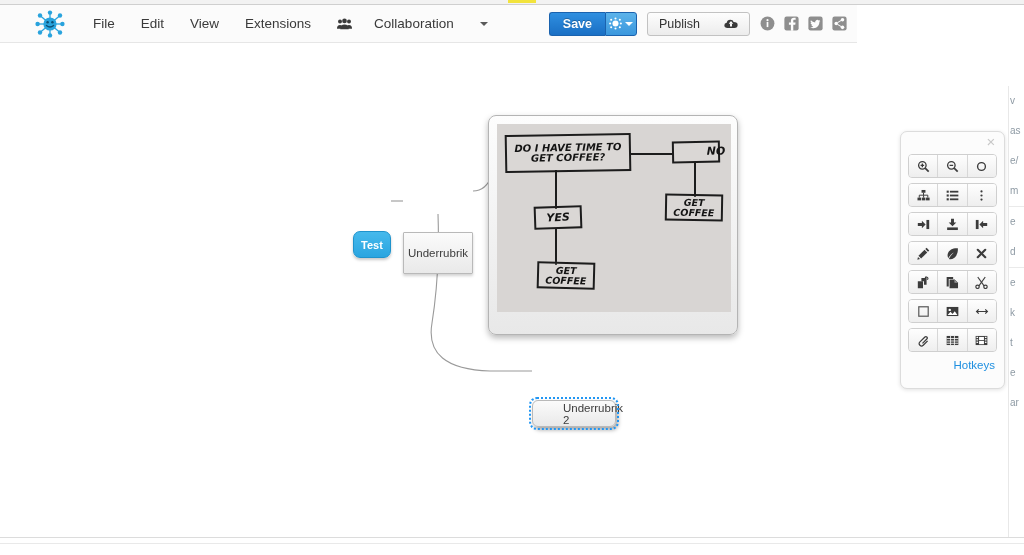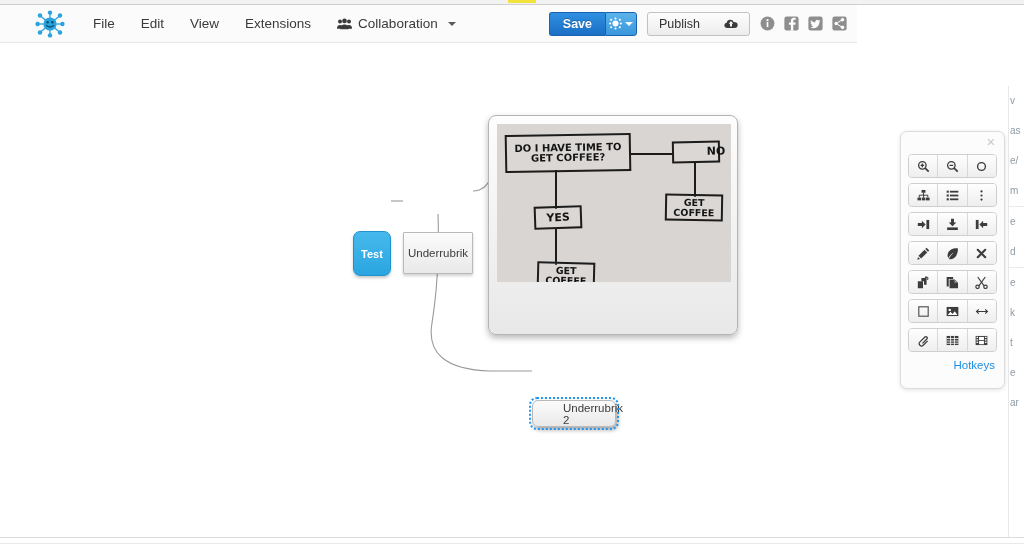--- a/index.html
+++ b/index.html
@@ -39,21 +39,21 @@
     width: 44px; height: 38px; margin-left: 28px;
     display: flex; align-items: center; justify-content: center;
   }
 
   
   .menu-list { display: flex; align-items: center; height: 38px; margin-left: 8px; }
   .menu-item {
     font-size: 13.5px; color: #3a3a3a; padding: 0 13px; line-height: 38px;
     cursor: default; white-space: nowrap;
   }
-  .menu-item.with-icon { display: flex; align-items: center; gap: 6px; }
+  .menu-item.with-icon { display: flex; align-items: center; gap: 22px; }
   .caret {
     display: inline-block; width: 0; height: 0; margin-left: 4px;
     border-left: 4px solid transparent; border-right: 4px solid transparent;
     border-top: 4px solid #5a5a5a;
   }
 
   .toolbar-right {
     margin-left: auto; display: flex; align-items: center; height: 38px;
     padding-right: 6px;
   }
@@ -99,21 +99,21 @@
   #bottom-bar::after{
     content:""; position:absolute; left:0; right:0; top:5px; height:1px; background:#e9e9e9;
   }
 
   
   .node {
     position: absolute; display: flex; align-items: center; justify-content: center;
     font-size: 11.5px; white-space: nowrap; cursor: pointer;
   }
   .node-root {
-    left: 353px; top: 188px; width: 38px; height: 45px;
+    left: 353px; top: 188px; width: 38px; height: 27px;
     background: linear-gradient(#46b9ec, #2aa5e0);
     border: 1px solid #1f93cc; border-radius: 7px;
     color: #ffffff; font-weight: bold; font-size: 11px;
     box-shadow: 0 2px 3px rgba(0,0,0,.22);
   }
   .node-sub {
     left: 403px; top: 189px; width: 70px; height: 42px;
     background: linear-gradient(#fbfbfb, #e9e9e9);
     border: 1px solid #b9b9b9; border-radius: 1px;
     color: #3c3c3c; font-size: 11.5px;
@@ -137,22 +137,23 @@
 
   
   .img-node {
     position: absolute; left: 488px; top: 72px; width: 250px; height: 220px;
     background: linear-gradient(#fdfdfd, #e8e8e8);
     border: 1px solid #b4b4b4; border-radius: 8px;
     box-shadow: 0 3px 6px rgba(0,0,0,.28);
     padding: 8px 8px 0 8px; cursor: pointer;
   }
   .img-frame {
-    width: 234px; height: 158px; background: #d8d5d3; overflow: hidden;
+    width: 234px; height: 188px; background: #d8d5d3; overflow: hidden;
     position: relative;
+    font-style: italic;
   }
   .img-caption {
     text-align: center; font-size: 10.5px; color: #4a4a4a;
     margin-top: 4px; font-weight: bold; letter-spacing: .2px;
   }
 
   .hand-box {
     position: absolute; background: rgba(225,222,220,.25);
     border: 2.5px solid #1c1c1c;
     display: flex; align-items: center; justify-content: center;

